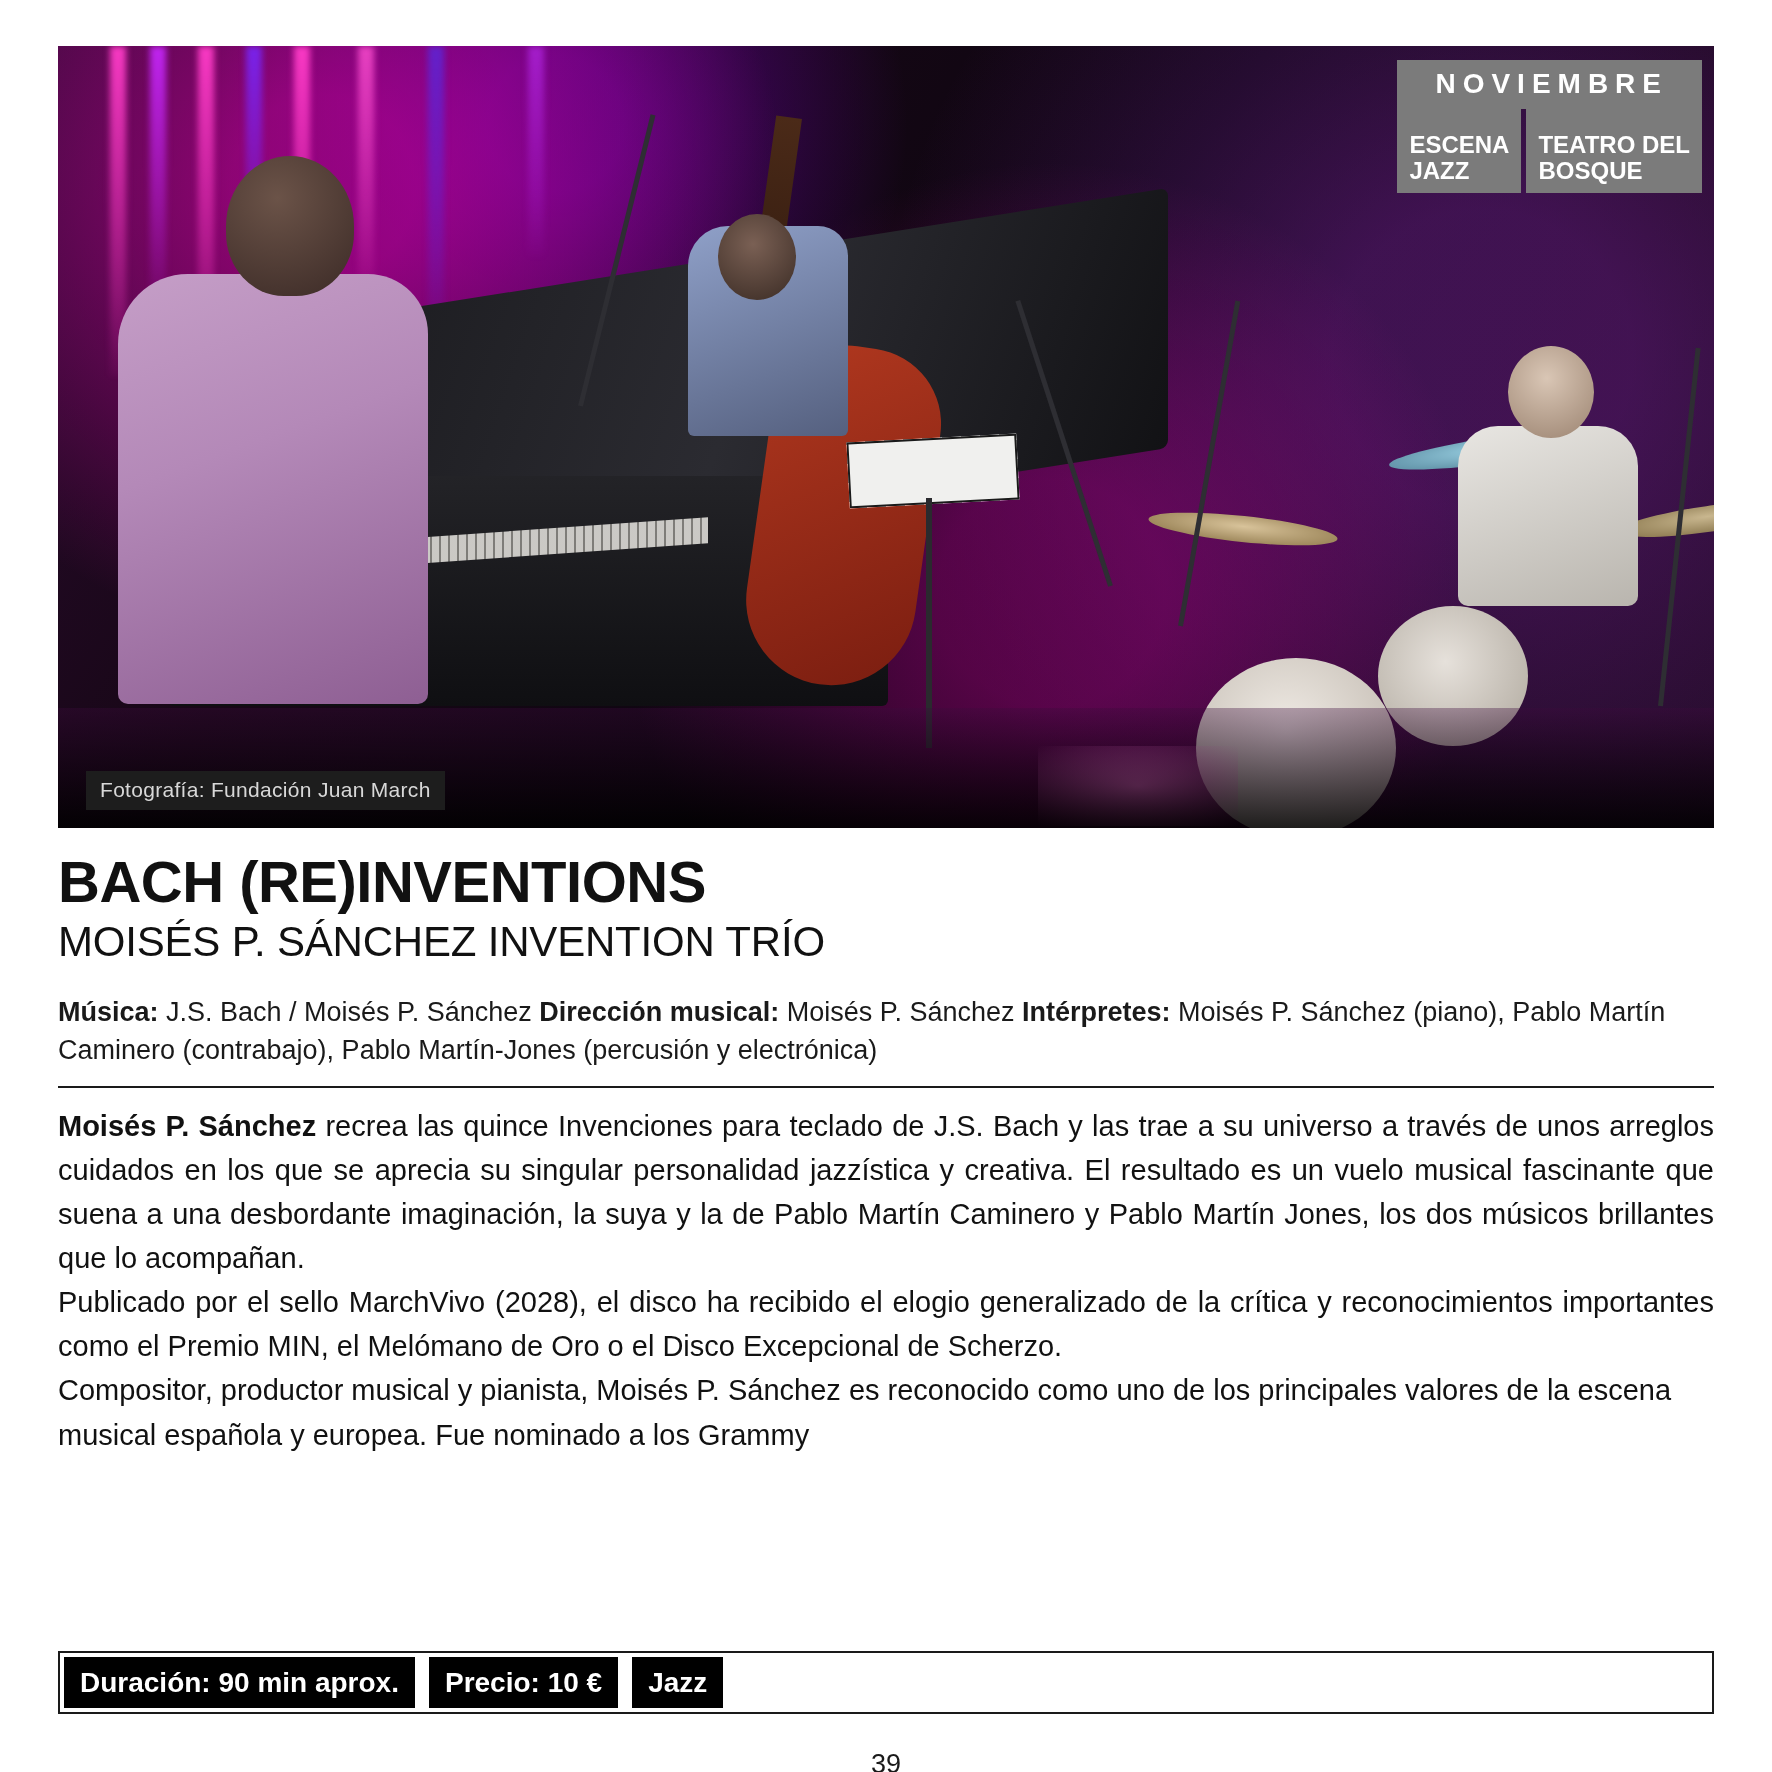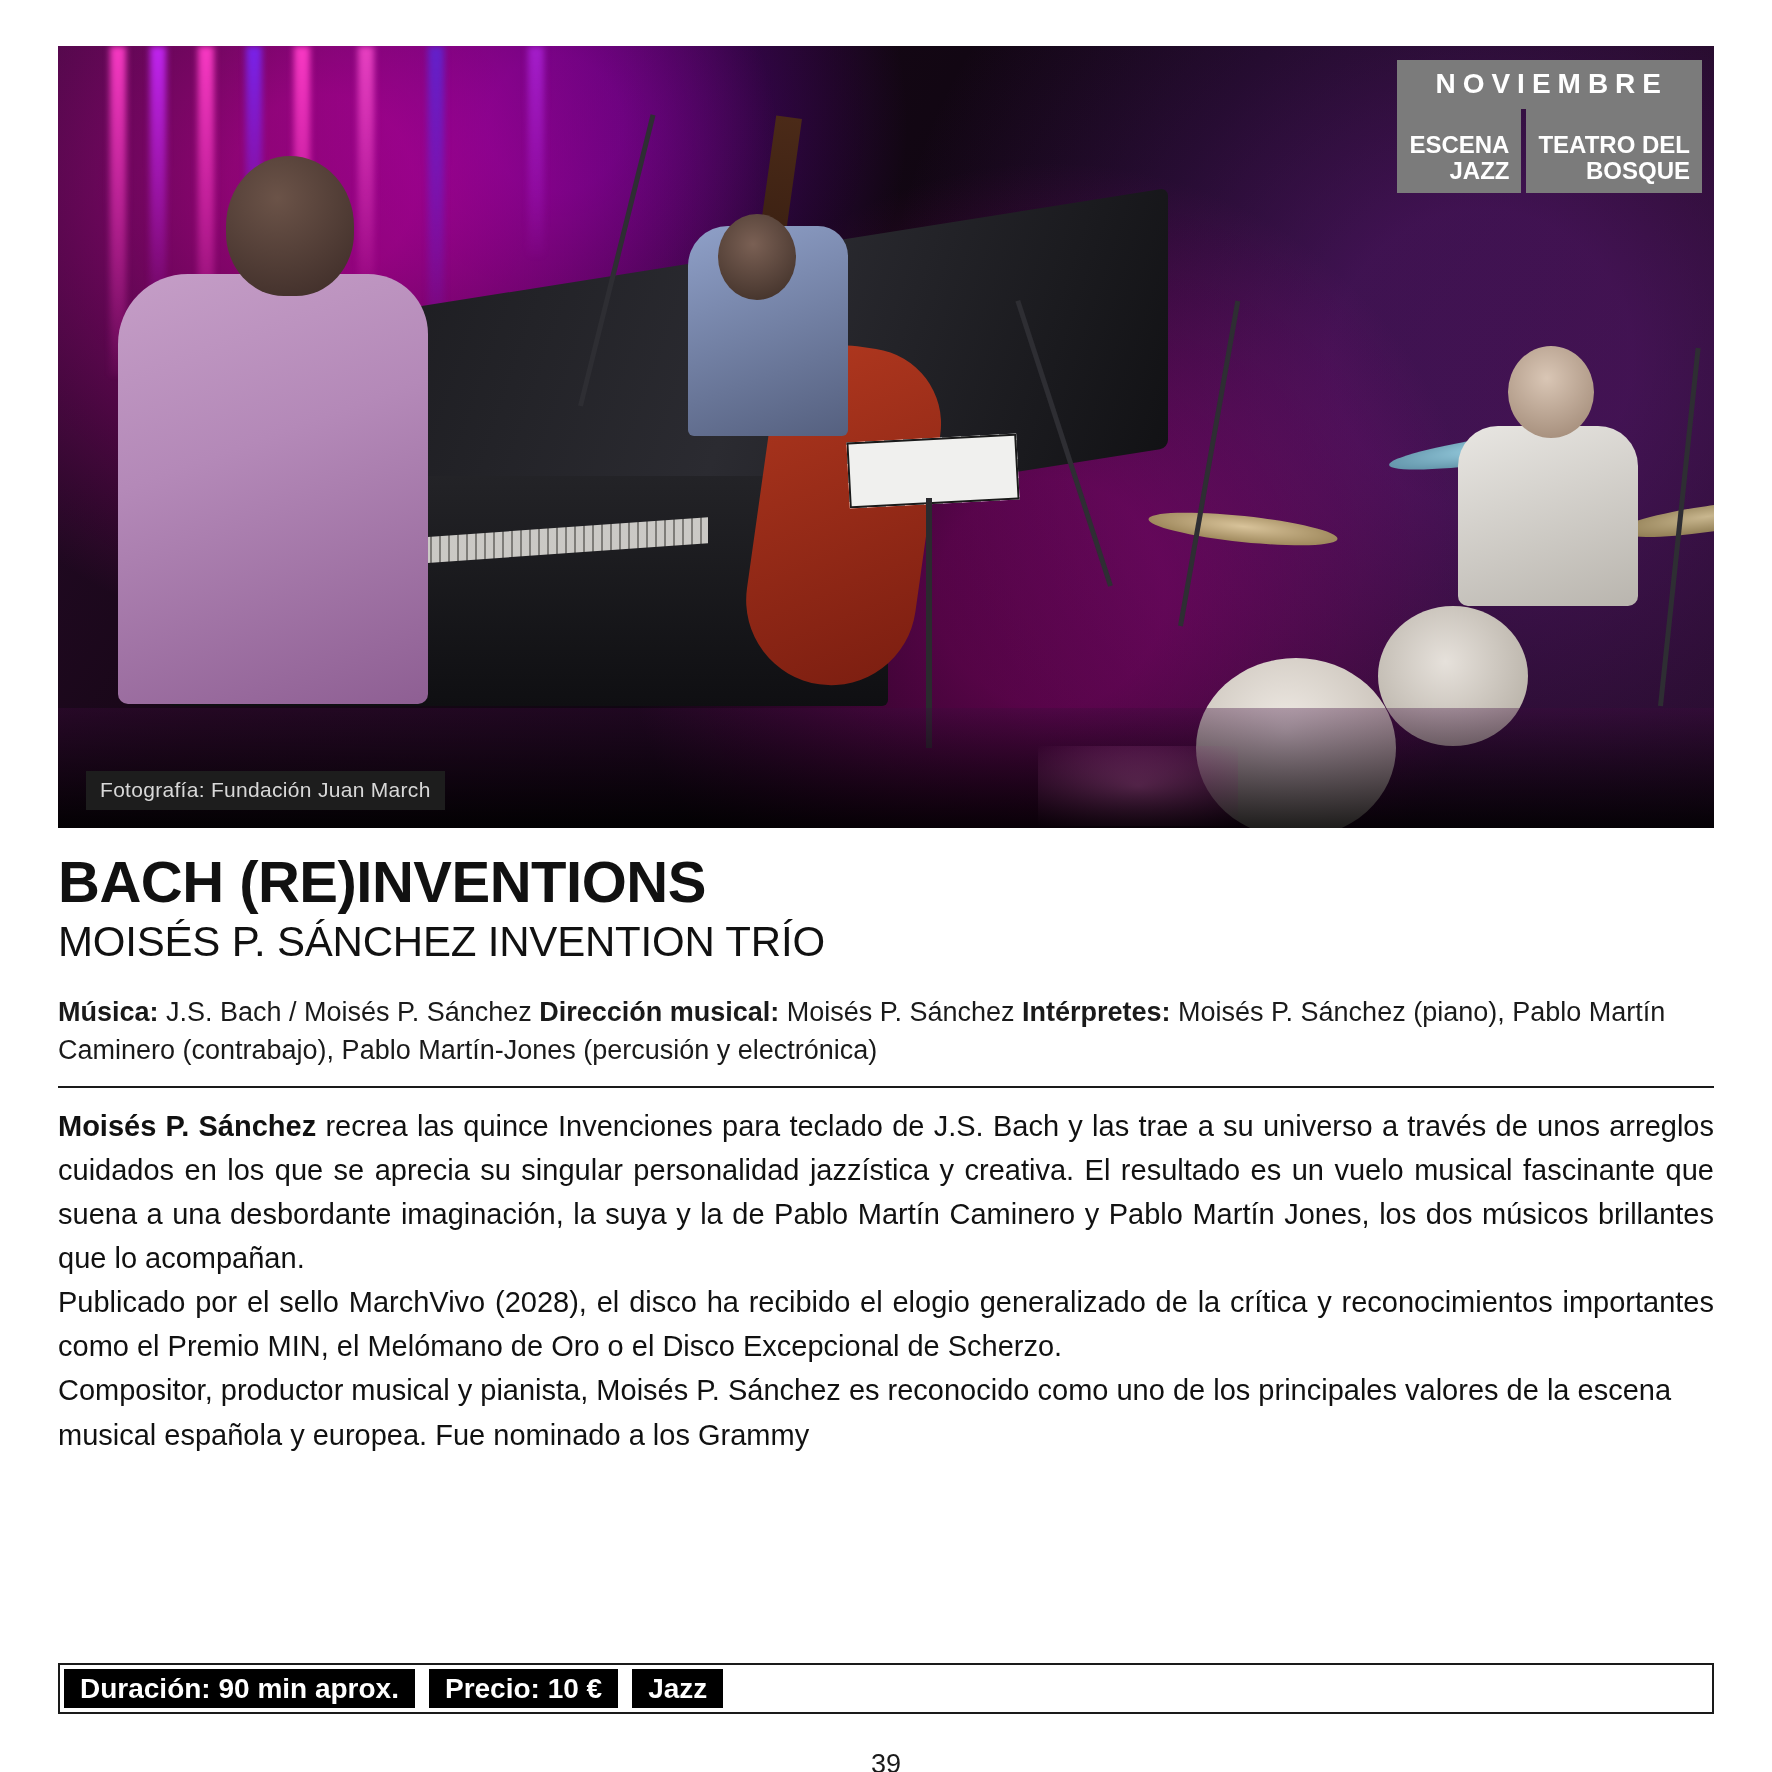--- a/index.html
+++ b/index.html
@@ -242,21 +242,21 @@
     display: flex;
     gap: 5px;
   }
   .badge-tag {
     background: #7b7b7b;
     color: #ffffff;
     font-size: 24px;
     font-weight: bold;
     line-height: 1.08;
     padding: 23px 12px 9px 12px;
-    text-align: right;
+    text-align: left;
     white-space: pre-line;
   }
   .badge-right {
     background: #7b7b7b;
     color: #ffffff;
     padding: 6px 14px 11px 14px;
     text-align: center;
     min-width: 96px;
   }
   .badge-day {
@@ -318,21 +318,21 @@
   .body-text p.last { text-align: left; }
   .body-text b { font-weight: bold; }
 
   
   .footer-bar {
     position: absolute;
     left: 58px;
     right: 58px;
     bottom: 104px;
     border: 2px solid #1a1a1a;
-    height: 51px;
+    height: 63px;
     display: flex;
     align-items: stretch;
     padding: 4px;
     box-sizing: border-box;
   }
   .tag {
     background: #000000;
     color: #ffffff;
     font-size: 28px;
     font-weight: bold;

